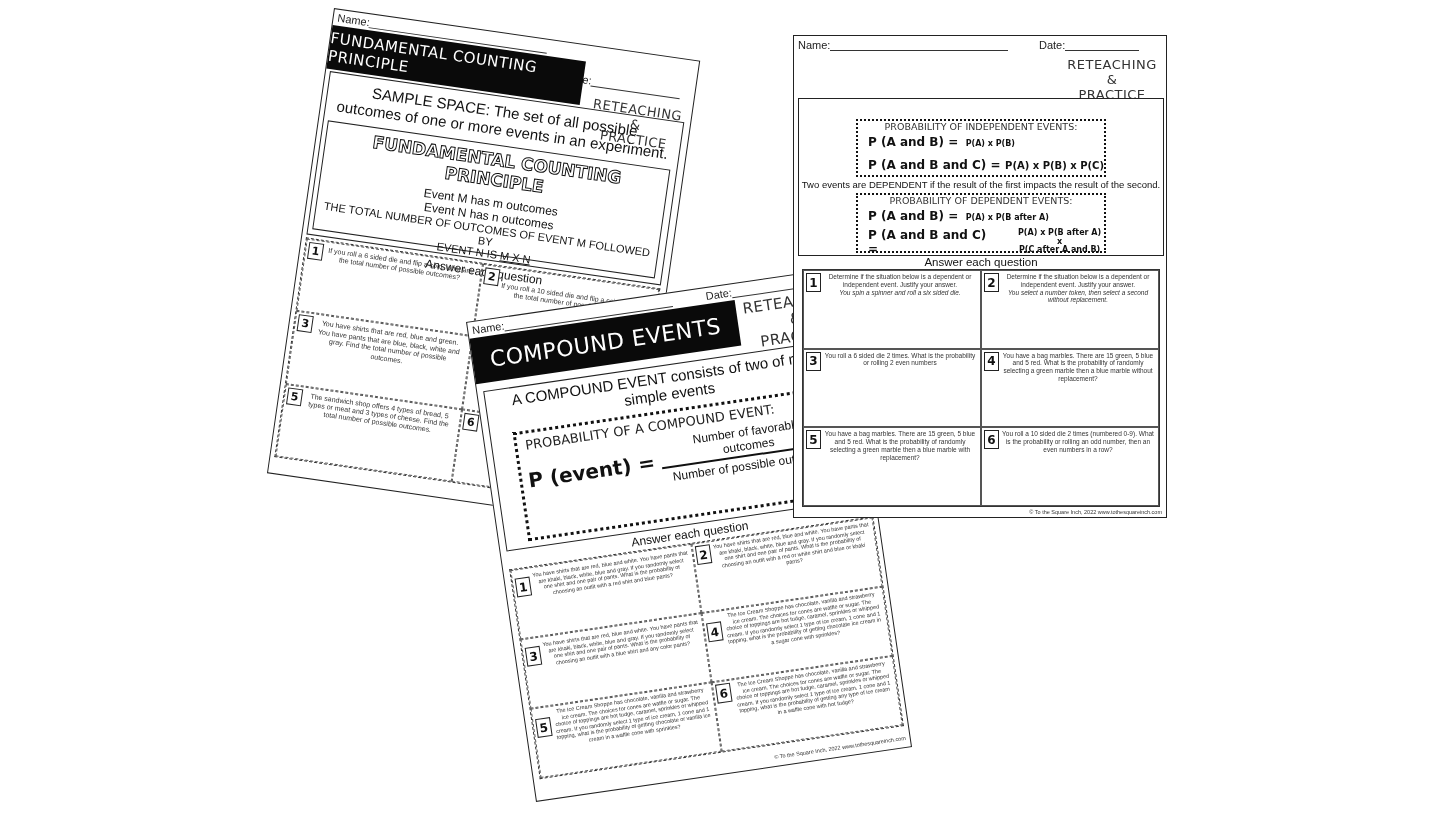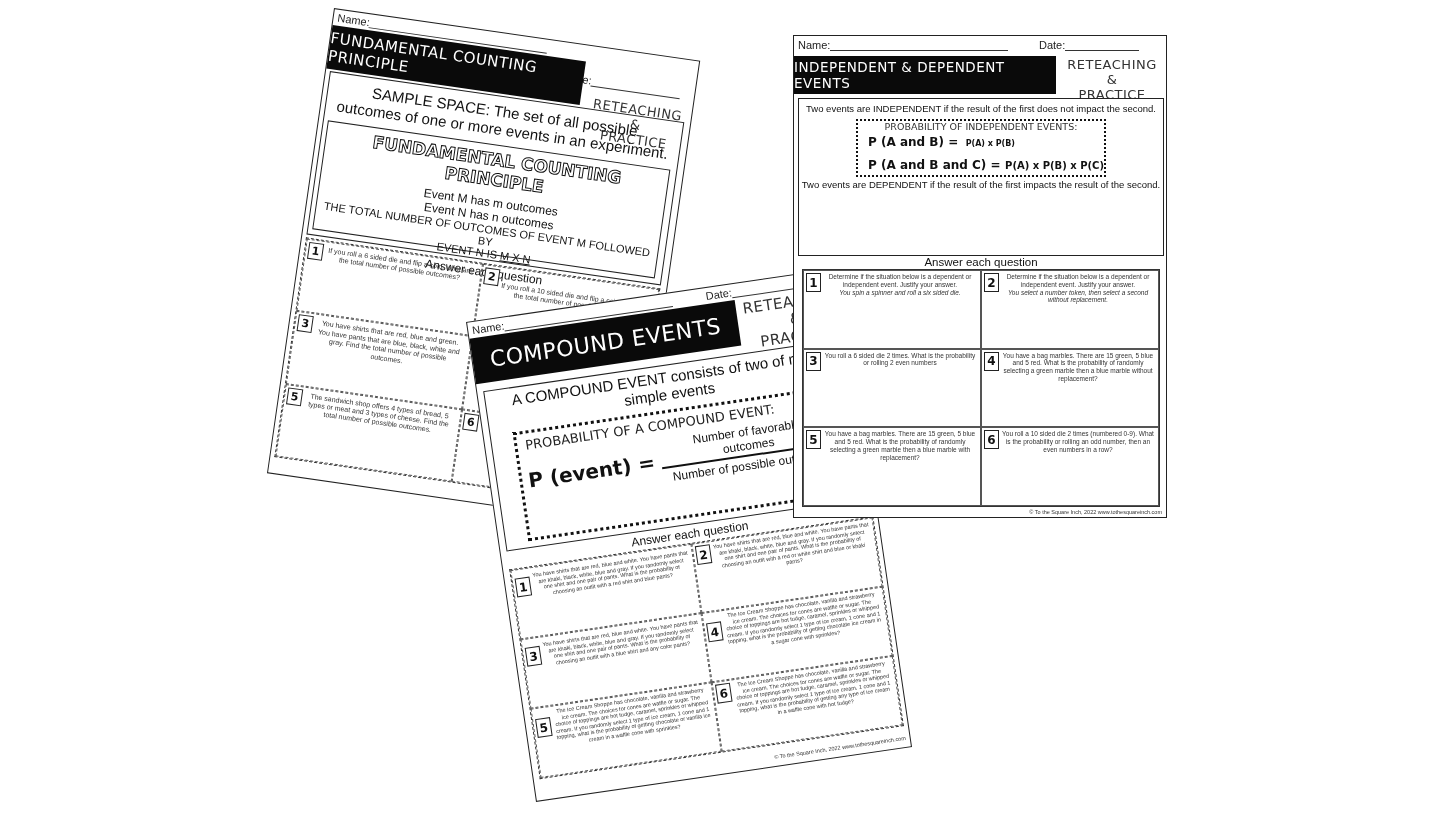--- a/index.html
+++ b/index.html
@@ -139,41 +139,51 @@
   <div class="footer" style="bottom:6px; font-size:5.5px;">© To the Square Inch, 2022 www.tothesquareinch.com</div>
 </div>
 
 <div class="sheet" style="left:793px; top:35px; width:374px; height:483px;">
   <div class="hdr-row" style="left:4px; top:3px;">
     <span>Name:</span><span class="line" style="width:178px;"></span>
   </div>
   <div class="hdr-row" style="left:245px; top:3px;">
     <span>Date:</span><span class="line" style="width:74px;"></span>
   </div>
-  <div class="title-bar" style="left:0; top:20px; width:262px; height:38px; font-size:13.5px;">
-    <span>Independent &amp; Dependent Events</span>
-  </div>
   <div class="subtitle" style="left:266px; top:22px; width:104px; font-size:13px;">
     <div>Reteaching &amp;</div>
     <div>Practice</div>
   </div>
   <div class="box" style="left:4px; top:62px; width:366px; height:158px;">
-    <div class="center" style="font-size:9.5px; padding-top:4px; white-space:nowrap;">Two events are INDEPENDENT if the result of the first does not impact the second.</div>
     <div class="dotted" style="left:57px; top:20px; width:250px; height:58px; border-width:2px;">
       <div class="center" style="font-size:9.5px; color:#333; font-family:'DejaVu Sans',sans-serif;">PROBABILITY OF INDEPENDENT EVENTS:</div>
       <div style="padding-left:10px;">
         <span class="formula" style="font-size:12px;">P (A and B) =</span>
         <span class="formula" style="font-size:8px; margin-left:3px;text-align:right;">P(A) x P(B)</span>
       </div>
       <div style="padding-left:10px; margin-top:5px;">
         <span class="formula" style="font-size:12px;">P (A and B and C) =</span>
         <span class="formula" style="font-size:10px;">P(A) x P(B) x P(C)</span>
       </div>
     </div>
     <div class="center" style="position:absolute; left:0; top:80px; width:100%; font-size:9.5px; white-space:nowrap;">Two events are DEPENDENT if the result of the first impacts the result of the second.</div>
+    <div class="dotted" style="left:57px; top:94px; width:250px; height:60px; border-width:2px;">
+      <div class="center" style="font-size:9.5px; color:#333; font-family:'DejaVu Sans',sans-serif;">PROBABILITY OF DEPENDENT EVENTS:</div>
+      <div style="padding-left:10px;">
+        <span class="formula" style="font-size:12px;">P (A and B) =</span>
+        <span class="formula" style="font-size:8px; margin-left:3px;">P(A) x P(B after A)</span>
+      </div>
+      <div style="padding-left:10px; margin-top:4px; display:flex; align-items:center;">
+        <span class="formula" style="font-size:12px;">P (A and B and C) =</span>
+        <div style="margin-left:18px; text-align:center; line-height:1.05;">
+          <div class="formula" style="font-size:8px;">P(A) x P(B after A) x</div>
+          <div class="formula" style="font-size:8px;">P(C after A and B)</div>
+        </div>
+      </div>
+    </div>
   </div>
   <div class="center" style="position:absolute; left:0; top:220px; width:374px; font-size:11.5px;">Answer each question</div>
   <div class="grid" style="left:8px; top:233px; width:358px; height:238px;">
     <div class="cell">
       <div class="qnum" style="width:13px;height:17px;font-size:12px;">1</div>
       <div class="qtext" style="font-size:6.5px; padding:2px 4px 0 20px;">
         <div>Determine if the situation below is a dependent or independent event. Justify your answer.</div>
         <div style="font-style:italic;">You spin a spinner and roll a six sided die.</div>
       </div>
     </div>

